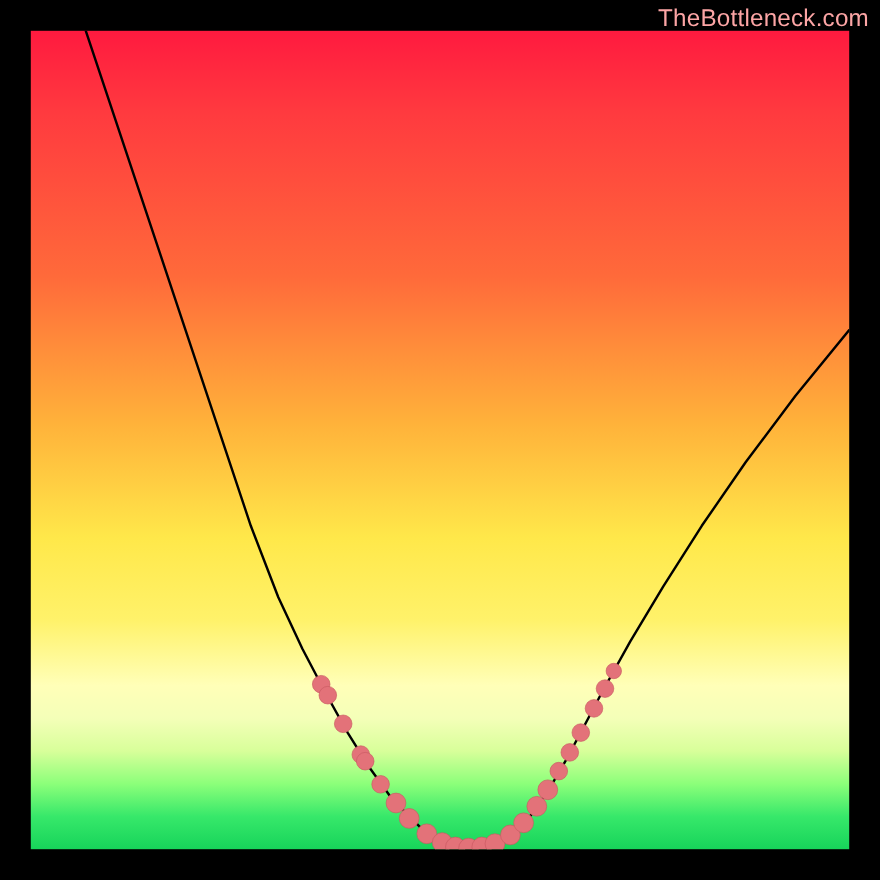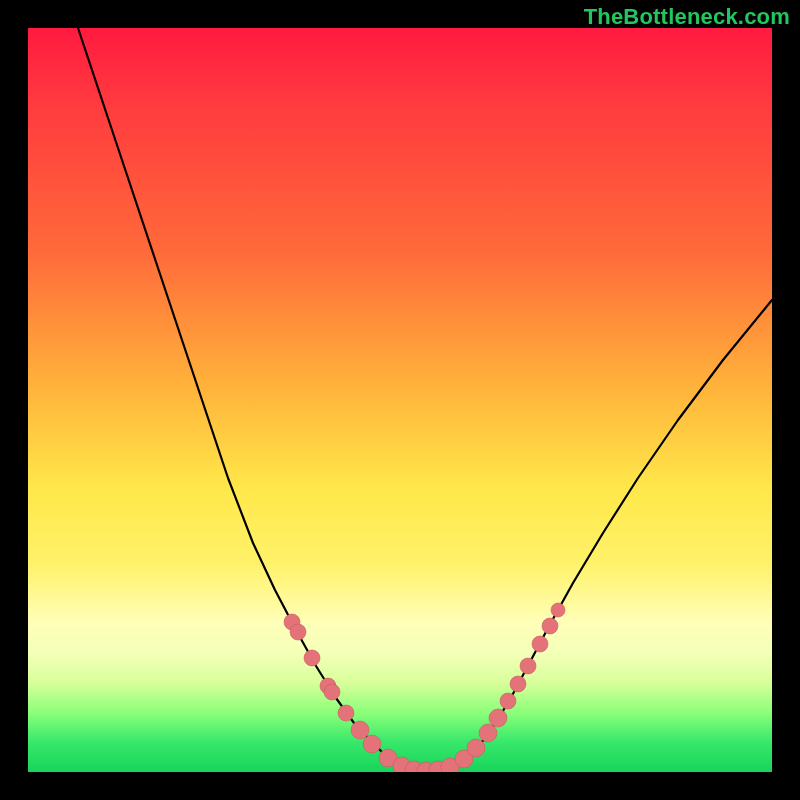--- a/index.html
+++ b/index.html
@@ -38,23 +38,23 @@
       #d8ff9a 88%,
       #8cff7a 92%,
       #37e86a 96%,
       #17d45a 100%
     );
   }
   .watermark {
     position: absolute;
     top: 4px;
     right: 10px;
-    color: #22c55e;
+    color: #fca5a5;
     font-size: 22px;
-    font-weight: 700;
+    font-weight: 400;
     letter-spacing: 0.2px;
     user-select: none;
   }
   svg.curve {
     position: absolute;
     left: 0;
     top: 0;
     width: 744px;
     height: 744px;
   }

